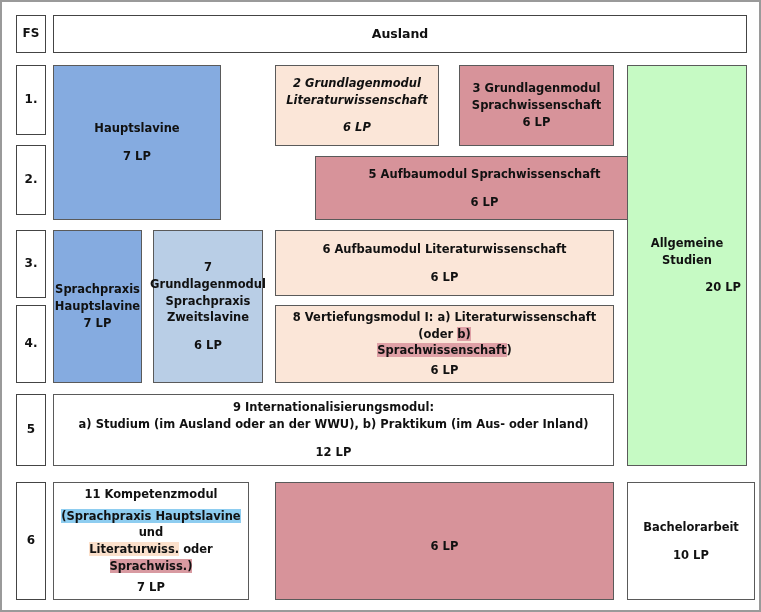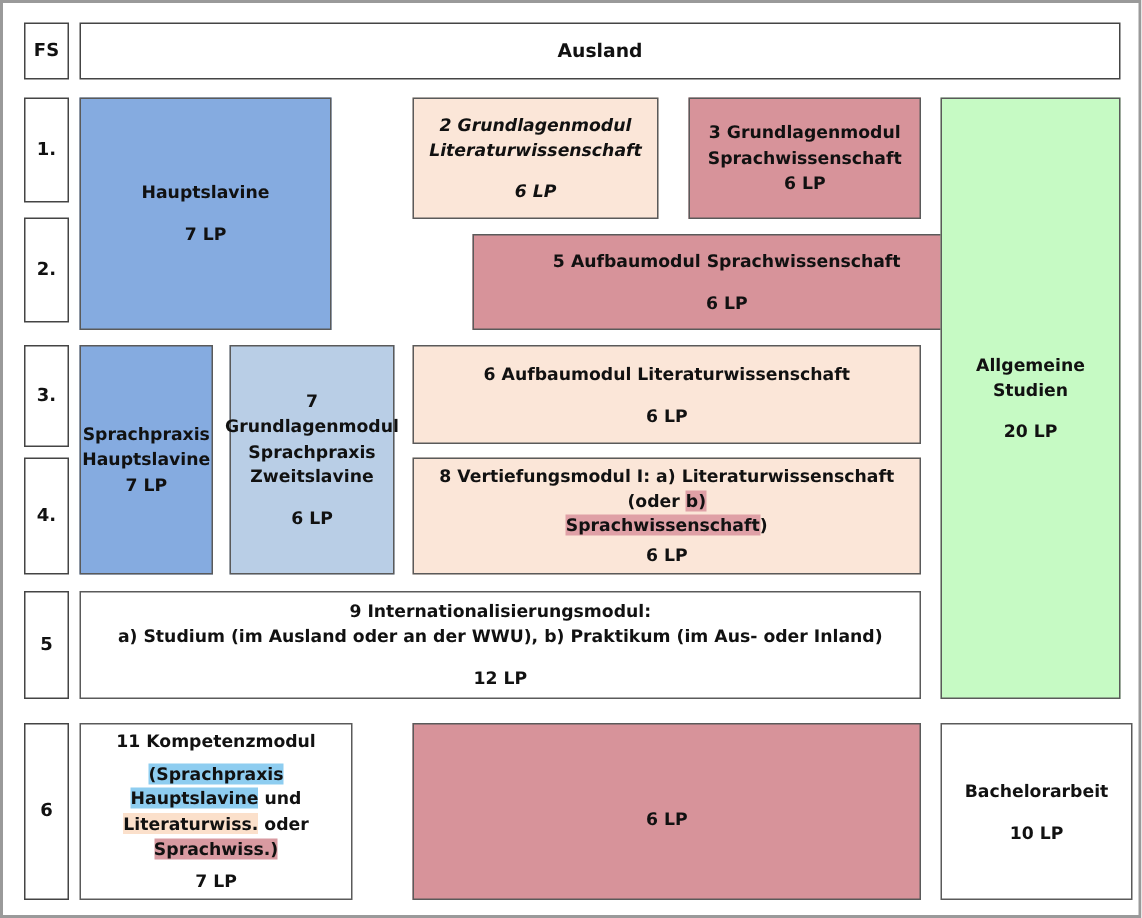--- a/index.html
+++ b/index.html
@@ -50,21 +50,21 @@
   .hdr {
     background: #ffffff;
     font-size: 12.5px;
     border: 1px solid #444444;
   }
 
   .blue      { background: #85abe0; }
   .lightblue { background: #b9cee6; }
   .peach     { background: #fbe6d8; }
   .rose      { background: #d7939a; }
-  .green     { background: #c6fac4; }
+  .green     { background: #c6fac4; align-items: flex-end; }
   .white     { background: #ffffff; }
 
   .line { display: block; }
   .gap  { display: block; height: 11px; }
 
   
   .hl-blue  { background: #8ecdf0; }
   .hl-peach { background: #fbe0cb; }
   .hl-rose  { background: #dfa0a6; }
   .hl-rose2 { background: #d89aa1; }
@@ -164,21 +164,21 @@
     <span class="line">20 LP</span>
   </div>
 
   <div class="box white" style="left:51px; top:392px; width:561px; height:72px;">
     <span class="line">9 Internationalisierungsmodul:</span>
     <span class="line">a) Studium (im Ausland oder an der WWU), b) Praktikum (im Aus- oder Inland)</span>
     <span class="gap"></span>
     <span class="line">12 LP</span>
   </div>
 
-  <div class="box white" style="left:51px; top:480px; width:182px; height:118px;">
+  <div class="box white" style="left:51px; top:480px; width:196px; height:118px;">
     <span class="line">11 Kompetenzmodul</span>
     <span class="gap"></span>
     <span class="line"><span class="hl-blue">(Sprachpraxis Hauptslavine</span><span> und </span><br><span class="hl-peach">Literaturwiss.</span><span> oder </span><span class="hl-rose2">Sprachwiss.)</span></span>
     <span class="gap"></span>
     <span class="line">7 LP</span>
   </div>
 
   <div class="box rose" style="left:273px; top:480px; width:339px; height:118px;">
     <span class="gap"></span>
     <span class="line">6 LP</span>

